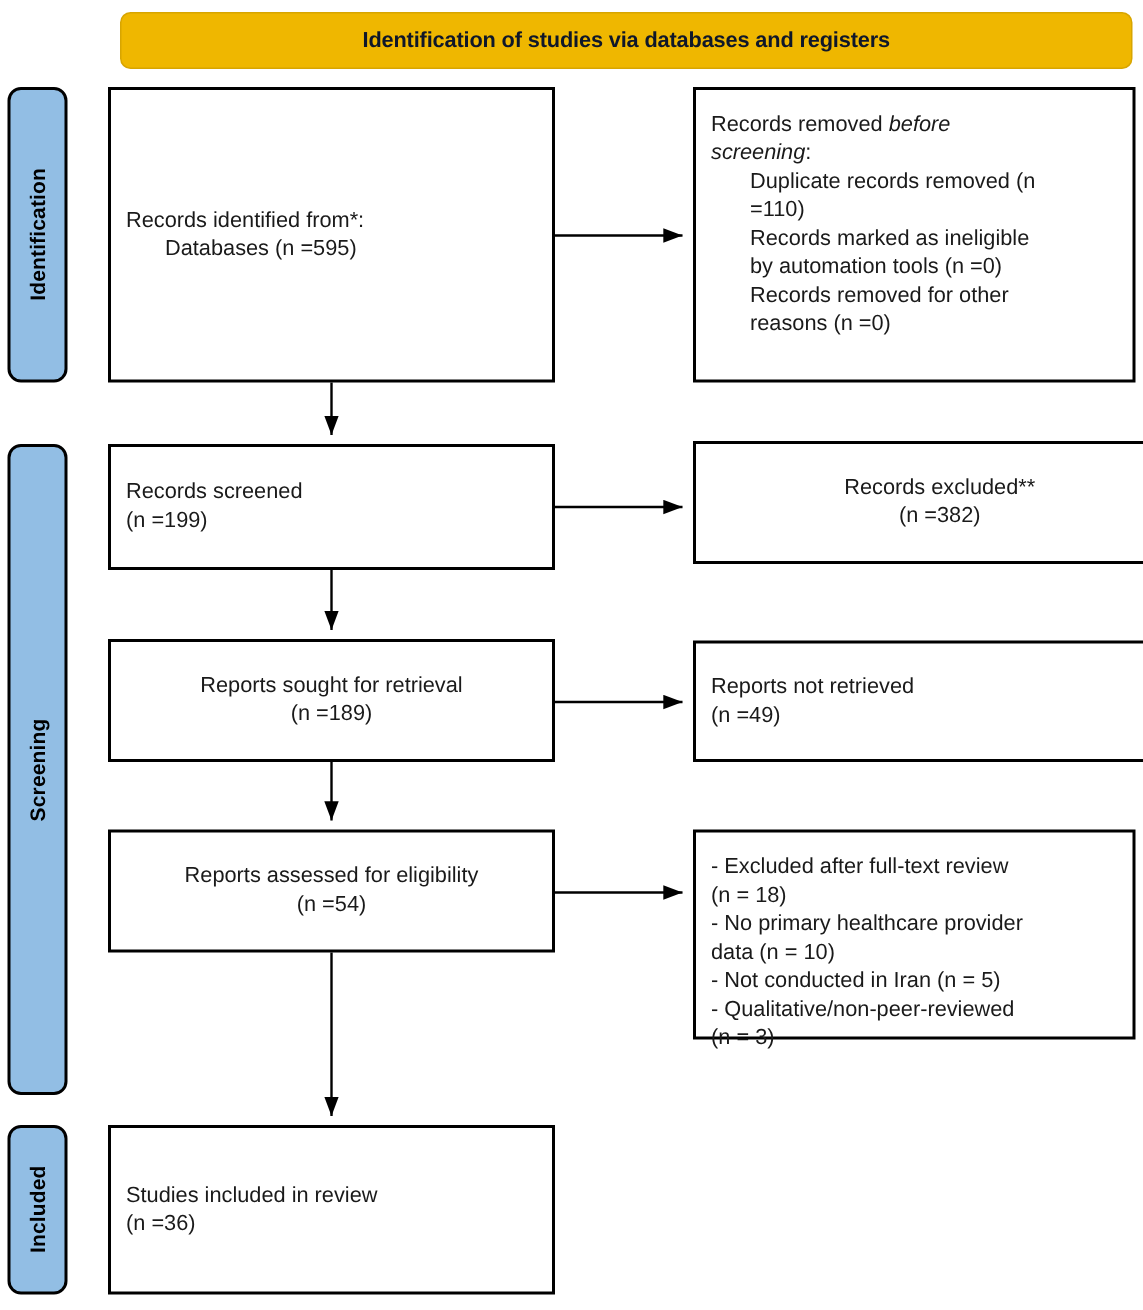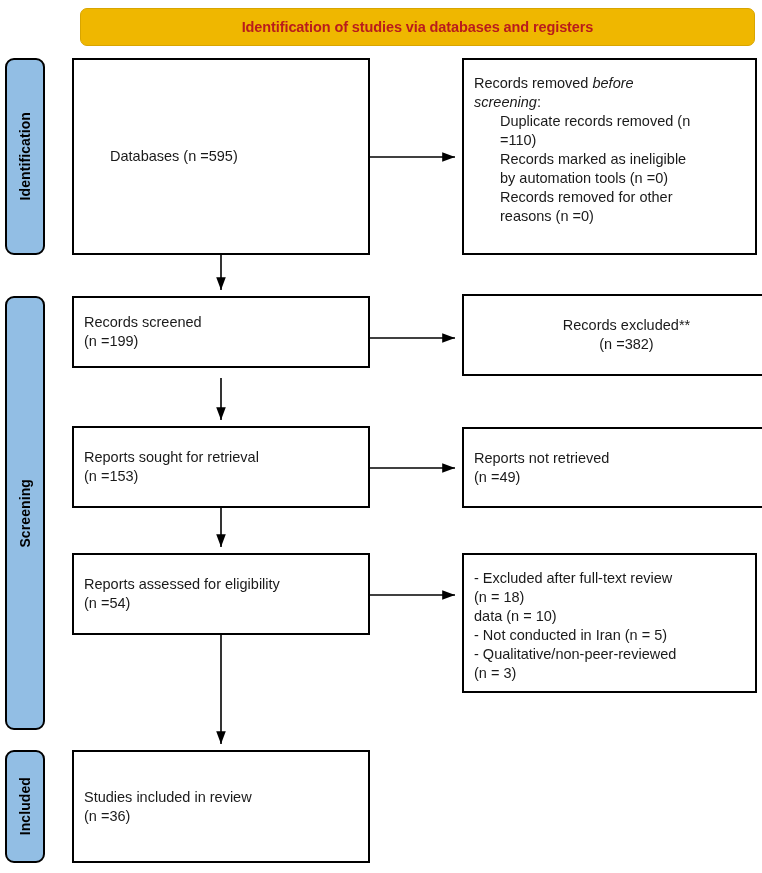--- a/index.html
+++ b/index.html
@@ -30,21 +30,21 @@
     border: 1px solid #d8a500;
     border-radius: 7px;
     display: flex;
     align-items: center;
     justify-content: center;
     box-sizing: border-box;
   }
   .banner-text {
     font-size: 14.5px;
     font-weight: bold;
-    color: #b91c1c;
+    color: #0f172a;
     letter-spacing: -0.1px;
     text-align: center;
   }
 
   
   .stage {
     position: absolute;
     left: 5px;
     width: 40px;
     background: #92BEE4;
@@ -83,23 +83,23 @@
     font-size: 14.5px;
     line-height: 19px;
     color: #1a1a1a;
     white-space: pre-wrap;
   }
   .indent { padding-left: 26px; }
   .ital { font-style: italic; }
 
   
   #box-identified { left: 72px;  top: 58px;  width: 298px; height: 197px; }
-  #box-screened   { left: 72px;  top: 296px; width: 298px; height: 72px;  }
-  #box-sought     { left: 72px;  top: 426px; width: 298px; height: 82px;  }
-  #box-assessed   { left: 72px;  top: 553px; width: 298px; height: 82px;  }
+  #box-screened   { left: 72px;  top: 296px; width: 298px; height: 84px;  }
+  #box-sought     { left: 72px;  top: 426px; width: 298px; height: 82px; text-align: center;  }
+  #box-assessed   { left: 72px;  top: 553px; width: 298px; height: 82px; text-align: center;  }
   #box-included   { left: 72px;  top: 750px; width: 298px; height: 113px; }
 
   
   #box-removed    { left: 462px; top: 58px;  width: 295px; height: 197px; }
   #box-excluded   { left: 462px; top: 294px; width: 329px; height: 82px; text-align: center;  }
   #box-notretr    { left: 462px; top: 427px; width: 338px; height: 81px;  }
   #box-fulltext   { left: 462px; top: 553px; width: 295px; height: 140px; }
 
   
   #box-removed, #box-fulltext { justify-content: flex-start; padding-top: 14px; }
@@ -126,20 +126,21 @@
     <span class="stage-label">Identification</span>
   </div>
   <div class="stage" id="stage-screening">
     <span class="stage-label">Screening</span>
   </div>
   <div class="stage" id="stage-included">
     <span class="stage-label">Included</span>
   </div>
 
   <div class="box" id="box-identified">
+    <div class="line">Records identified from*:</div>
     <div class="line indent">Databases (n =595)</div>
   </div>
 
   <div class="box" id="box-removed">
     <div class="line"><span>Records removed </span><span class="ital">before</span></div>
     <div class="line"><span class="ital">screening</span><span>:</span></div>
     <div class="line indent">Duplicate records removed (n</div>
     <div class="line indent">=110)</div>
     <div class="line indent">Records marked as ineligible</div>
     <div class="line indent">by automation tools (n =0)</div>
@@ -152,36 +153,37 @@
     <div class="line">(n =199)</div>
   </div>
 
   <div class="box" id="box-excluded">
     <div class="line">Records excluded**</div>
     <div class="line">(n =382)</div>
   </div>
 
   <div class="box" id="box-sought">
     <div class="line">Reports sought for retrieval</div>
-    <div class="line">(n =153)</div>
+    <div class="line">(n =189)</div>
   </div>
 
   <div class="box" id="box-notretr">
     <div class="line">Reports not retrieved</div>
     <div class="line">(n =49)</div>
   </div>
 
   <div class="box" id="box-assessed">
     <div class="line">Reports assessed for eligibility</div>
     <div class="line">(n =54)</div>
   </div>
 
   <div class="box" id="box-fulltext">
     <div class="line">- Excluded after full-text review</div>
     <div class="line">(n = 18)</div>
+    <div class="line">- No primary healthcare provider</div>
     <div class="line">data (n = 10)</div>
     <div class="line">- Not conducted in Iran (n = 5)</div>
     <div class="line">- Qualitative/non-peer-reviewed</div>
     <div class="line">(n = 3)</div>
   </div>
 
   <div class="box" id="box-included">
     <div class="line">Studies included in review</div>
     <div class="line">(n =36)</div>
   </div>

